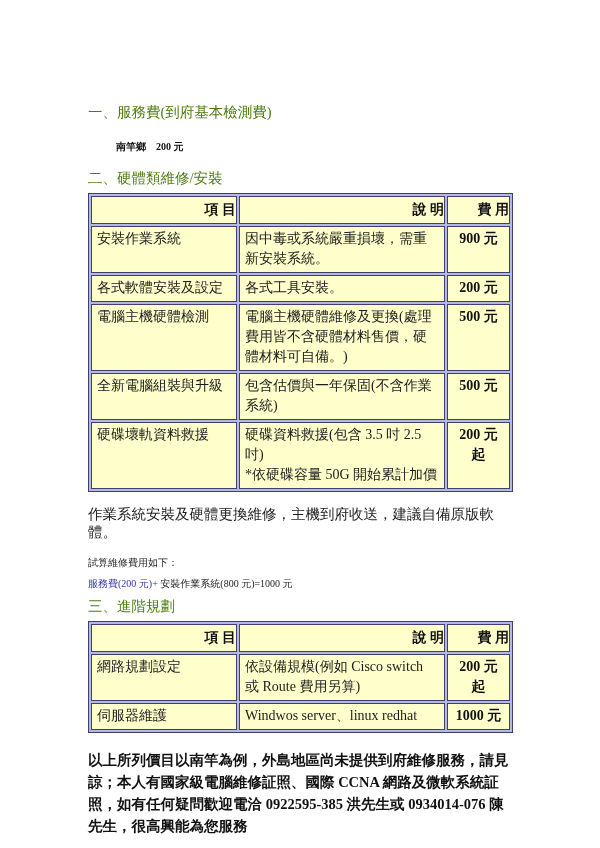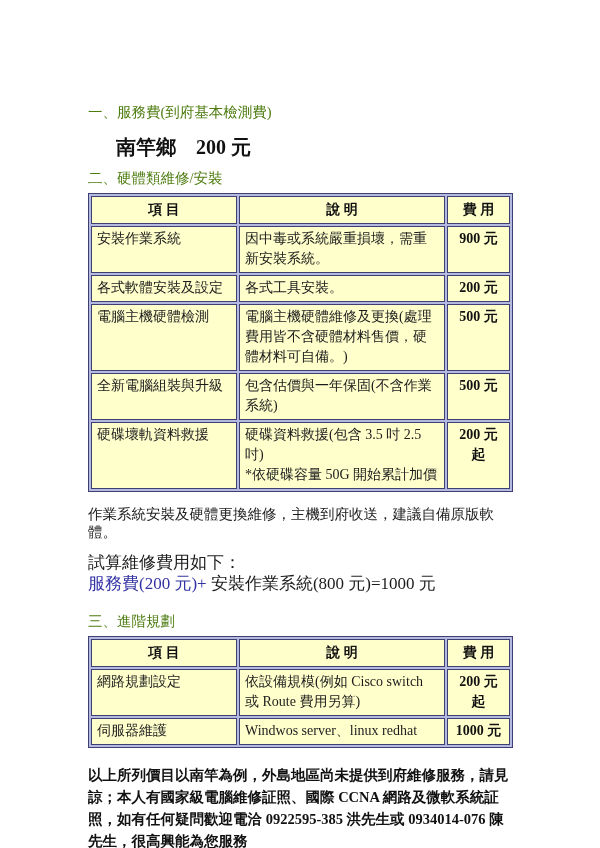--- a/index.html
+++ b/index.html
@@ -16,21 +16,21 @@
     width: 512px;
   }
   .heading {
     color: #4d7c0f;
     font-size: 14.5px;
     line-height: 18px;
   }
   .h1 { margin-bottom: 17px; }
   .subline {
     font-weight: bold;
-    font-size: 20px;
+    font-size: 10px;
     line-height: 18px;
     margin-left: 28px;
     margin-bottom: 13px;
     color: #111;
   }
   .h2 { margin-bottom: 6px; }
   table.pricing {
     border-collapse: separate;
     border-spacing: 2px;
     background: #b4badf;
@@ -42,42 +42,42 @@
   table.pricing th, table.pricing td {
     border: 1px solid #3f3f73;
     background: #ffffcc;
     font-size: 14px;
     line-height: 20px;
     padding: 2px 5px 3px 5px;
     vertical-align: top;
     overflow: hidden;
   }
   table.pricing th {
-    text-align: center;
+    text-align: right;
     font-weight: bold;
     padding: 3px 0;
     color: #111;
   }
   .col-item { width: 146px; }
   .col-desc { width: 206px; }
   .col-fee  { width: 63px; }
   td.fee {
     text-align: center;
     font-weight: bold;
     color: #111;
   }
   .note {
     font-size: 14.5px;
     line-height: 18px;
     margin-bottom: 11px;
   }
   .calc {
-    font-size: 17px;
+    font-size: 10px;
     line-height: 21px;
-    margin-bottom: 18px;
+    margin-bottom: 3px;
   }
   .calc .blue { color: #3333a6; }
   .h3 { margin-bottom: 6px; margin-top: 3px; }
   .footer {
     font-weight: bold;
     font-size: 14.5px;
     line-height: 22px;
     width: 424px;
     margin-top: 16px;
     color: #111;

